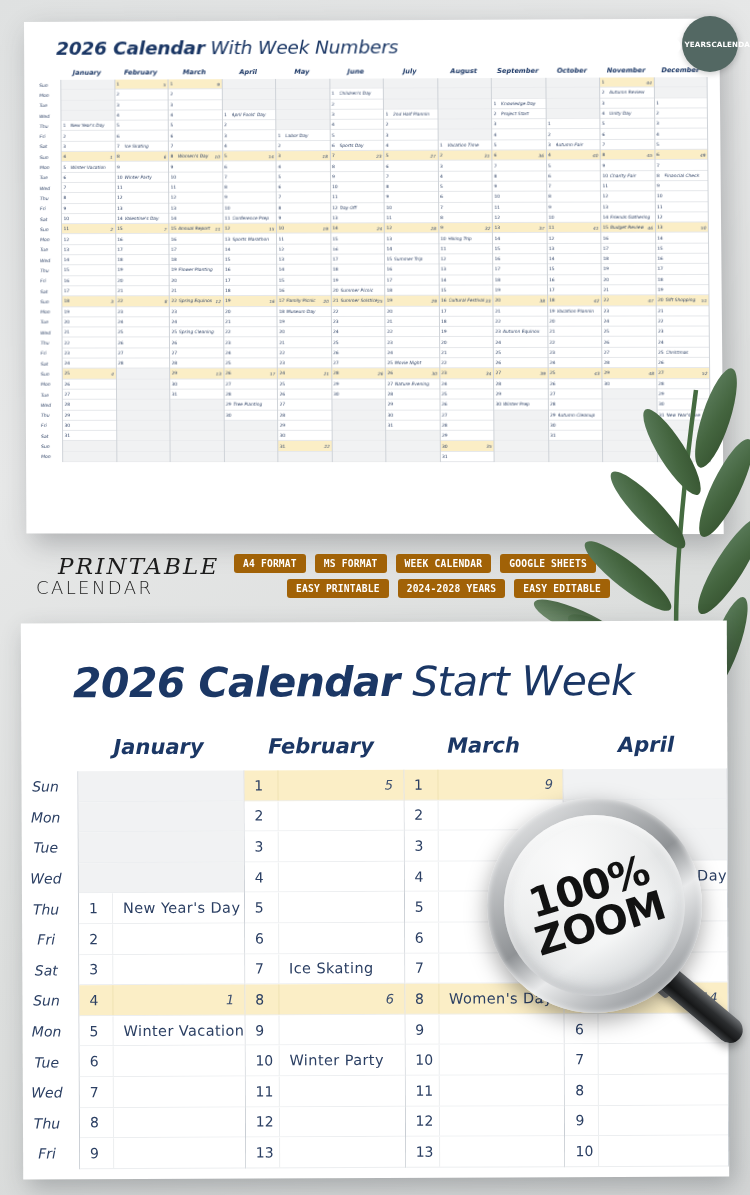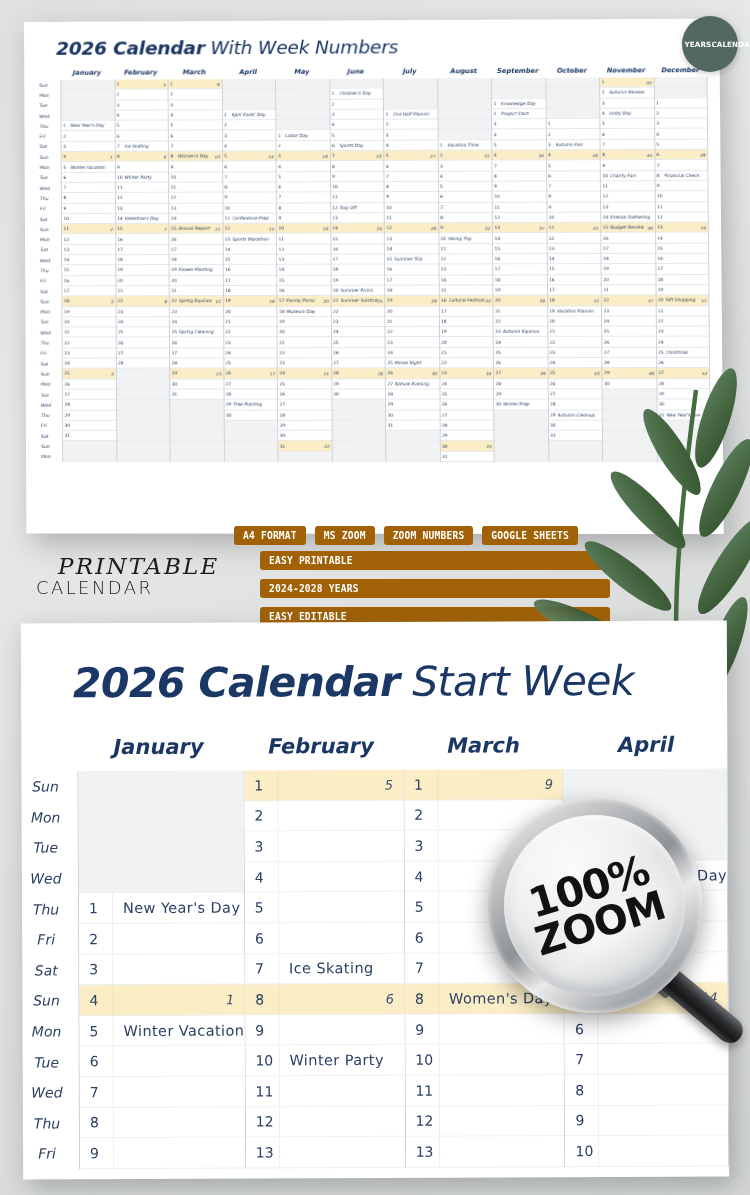--- a/index.html
+++ b/index.html
@@ -208,21 +208,21 @@
   }
 
   .tags {
     margin-left: 18px;
     display: flex;
     flex-wrap: wrap;
     gap: 6px 9px;
     width: 420px;
   }
   .tag-row { display: flex; gap: 9px; width: 100%; }
-  .tag-row.r2 { justify-content: flex-end; padding-left: 26px; flex-direction: column; }
+  .tag-row.r2 { justify-content: flex-end; padding-left: 26px; }
   .tag {
     background: #a16207;
     color: #ffffff;
     font-family: "DejaVu Sans Mono", monospace;
     font-size: 9.6px;
     font-weight: 700;
     letter-spacing: 0.2px;
     padding: 4px 9px 4px;
     border-radius: 3px;
     white-space: nowrap;
@@ -2127,22 +2127,22 @@
 </div>
 
 <div class="brand-band">
   <div class="logo">
     <span class="l1">PRINTABLE</span>
     <span class="l2">CALENDAR</span>
   </div>
   <div class="tags">
     <div class="tag-row r1" id="tag-row-1">
         <span class="tag">A4 FORMAT</span>
-        <span class="tag">MS ZOOM</span>
-        <span class="tag">ZOOM NUMBERS</span>
+        <span class="tag">MS FORMAT</span>
+        <span class="tag">WEEK CALENDAR</span>
         <span class="tag">GOOGLE SHEETS</span>
       </div>
     <div class="tag-row r2" id="tag-row-2">
         <span class="tag">EASY PRINTABLE</span>
         <span class="tag">2024-2028 YEARS</span>
         <span class="tag">EASY EDITABLE</span>
       </div>
   </div>
 </div>
 

